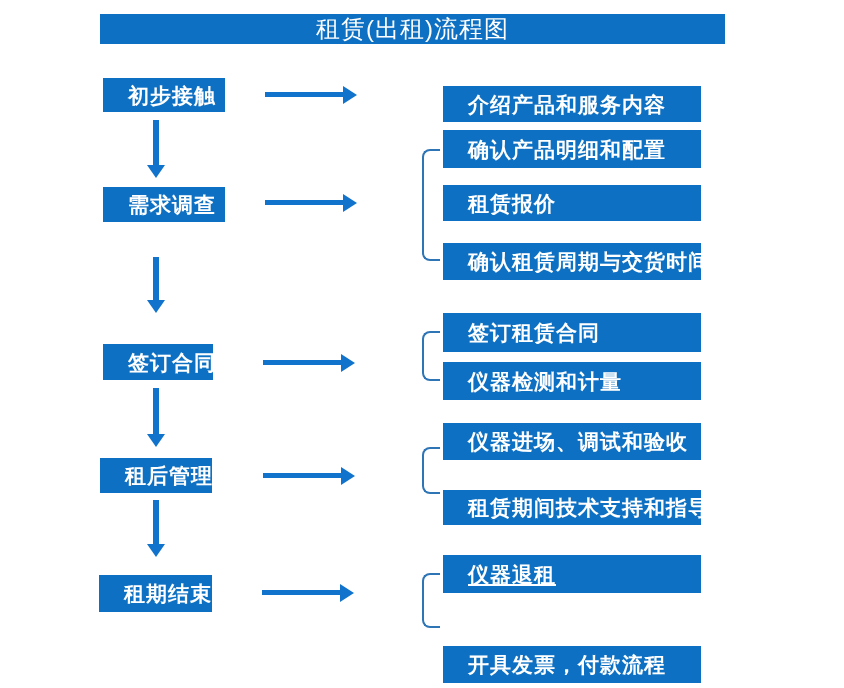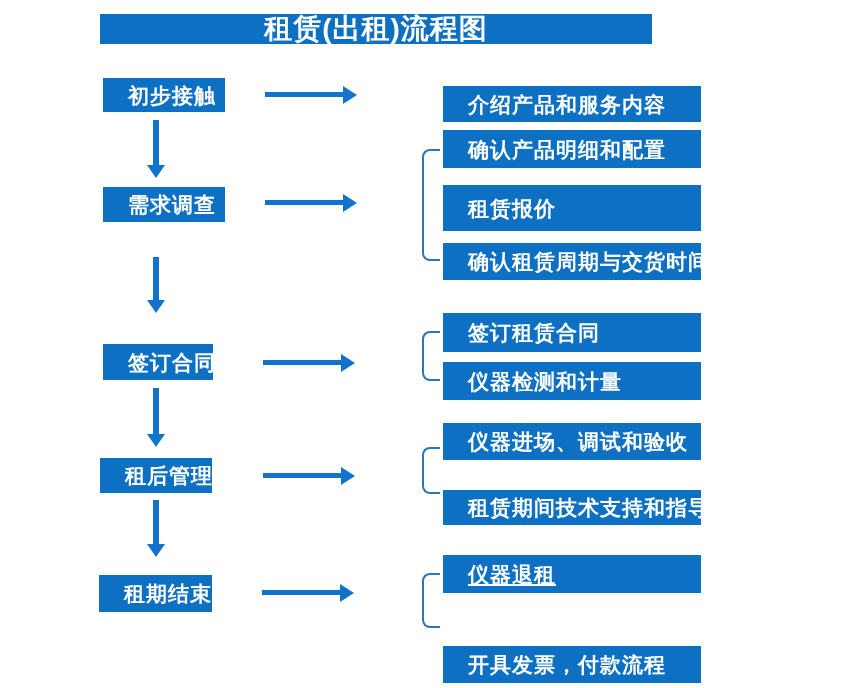--- a/index.html
+++ b/index.html
@@ -25,25 +25,25 @@
     display: flex;
     align-items: center;
     box-sizing: border-box;
     padding-left: 25px;
     letter-spacing: 1px;
     white-space: nowrap;
   }
   .title-bar {
     position: absolute;
     left: 100px; top: 14px;
-    width: 552px; height: 30px;
+    width: 625px; height: 30px;
     background: var(--box-blue);
     color: var(--text-white);
-    font-weight: bold;
-    font-size: 28px;
+    font-weight: normal;
+    font-size: 24px;
     display: flex;
     align-items: center;
     justify-content: center;
     letter-spacing: 1px;
   }
   
   .step { width: 122px; }
   
   .detail { left: 443px; width: 258px; }
 
@@ -120,21 +120,21 @@
   <div class="harrow" style="left:262px; top:590px;"></div>
 
   <div class="bracket" style="top:149px; height:112px;"></div>
   <div class="bracket" style="top:331px; height:50px;"></div>
   <div class="bracket" style="top:447px; height:47px;"></div>
   <div class="bracket" style="top:573px; height:55px;"></div>
 
   <div class="box detail" style="top:86px;  height:36px;">介绍产品和服务内容</div>
 
   <div class="box detail" style="top:130px; height:38px;">确认产品明细和配置</div>
-  <div class="box detail" style="top:185px; height:46px;text-align:right;">租赁报价</div>
+  <div class="box detail" style="top:185px; height:36px;text-align:right;">租赁报价</div>
   <div class="box detail" style="top:243px; height:37px;">确认租赁周期与交货时间</div>
 
   <div class="box detail" style="top:313px; height:39px;">签订租赁合同</div>
   <div class="box detail" style="top:362px; height:38px;">仪器检测和计量</div>
 
   <div class="box detail" style="top:423px; height:37px;">仪器进场、调试和验收</div>
   <div class="box detail" style="top:490px; height:35px;">租赁期间技术支持和指导</div>
 
   <div class="box detail" style="top:555px; height:38px;text-decoration:underline;">仪器退租</div>
   <div class="box detail" style="top:646px; height:37px;">开具发票，付款流程</div>

